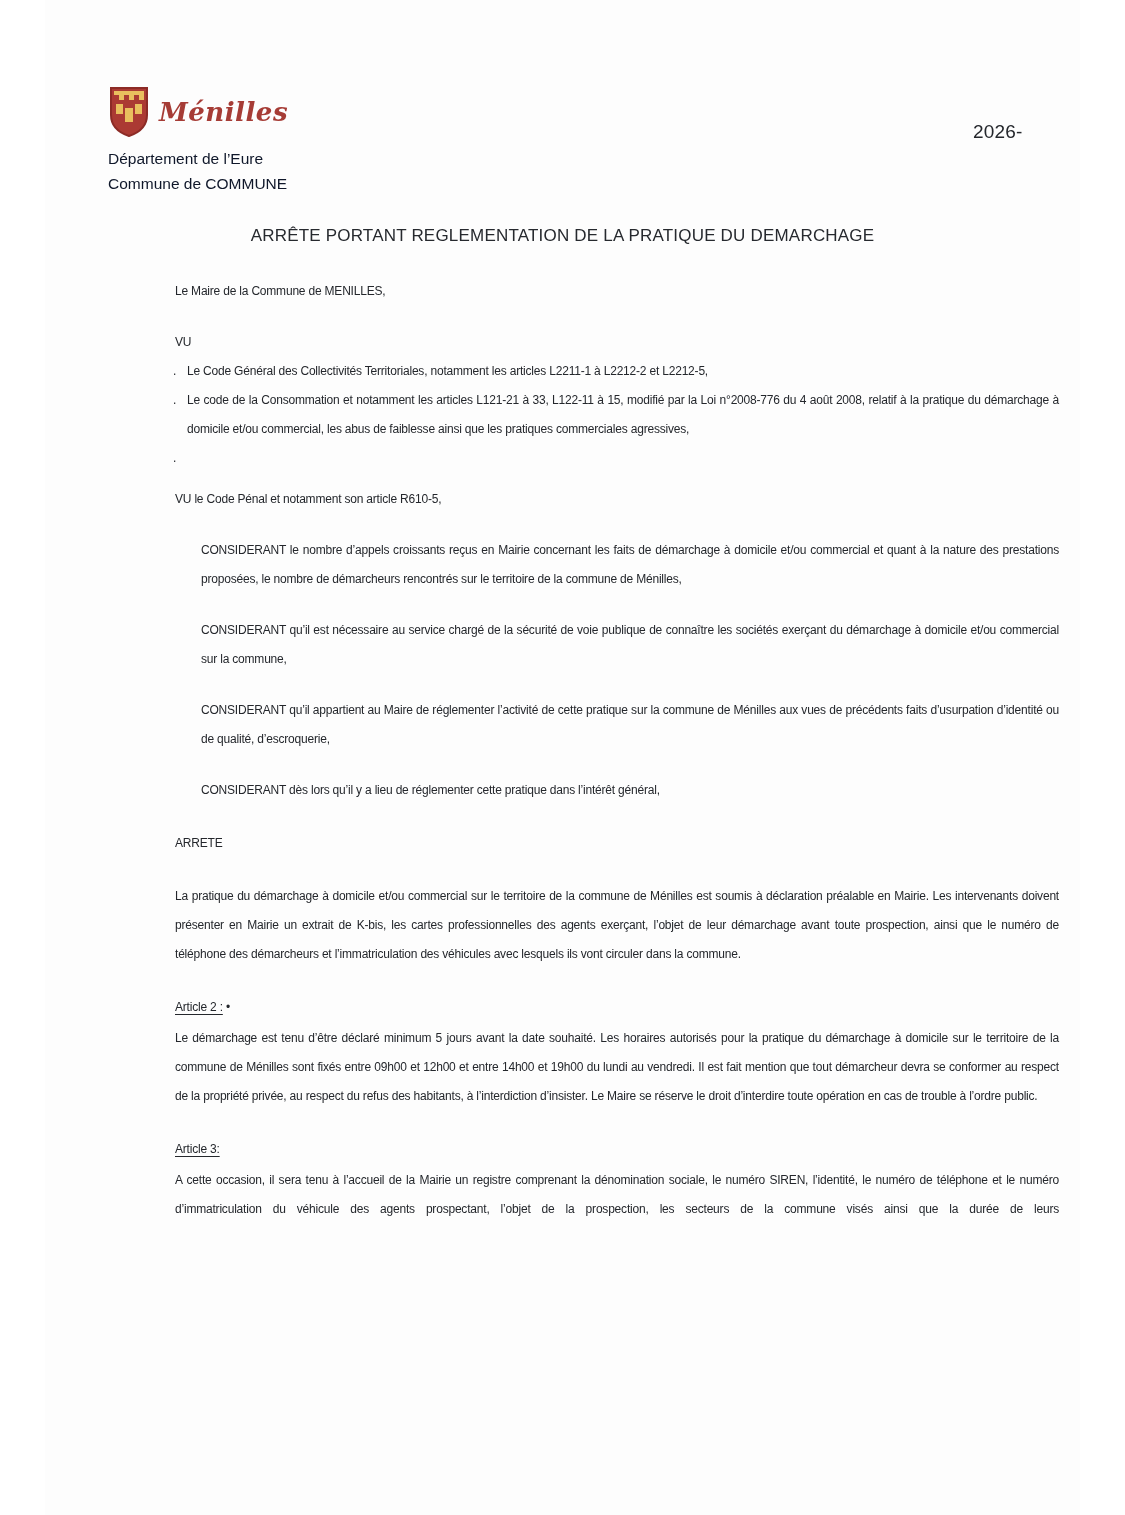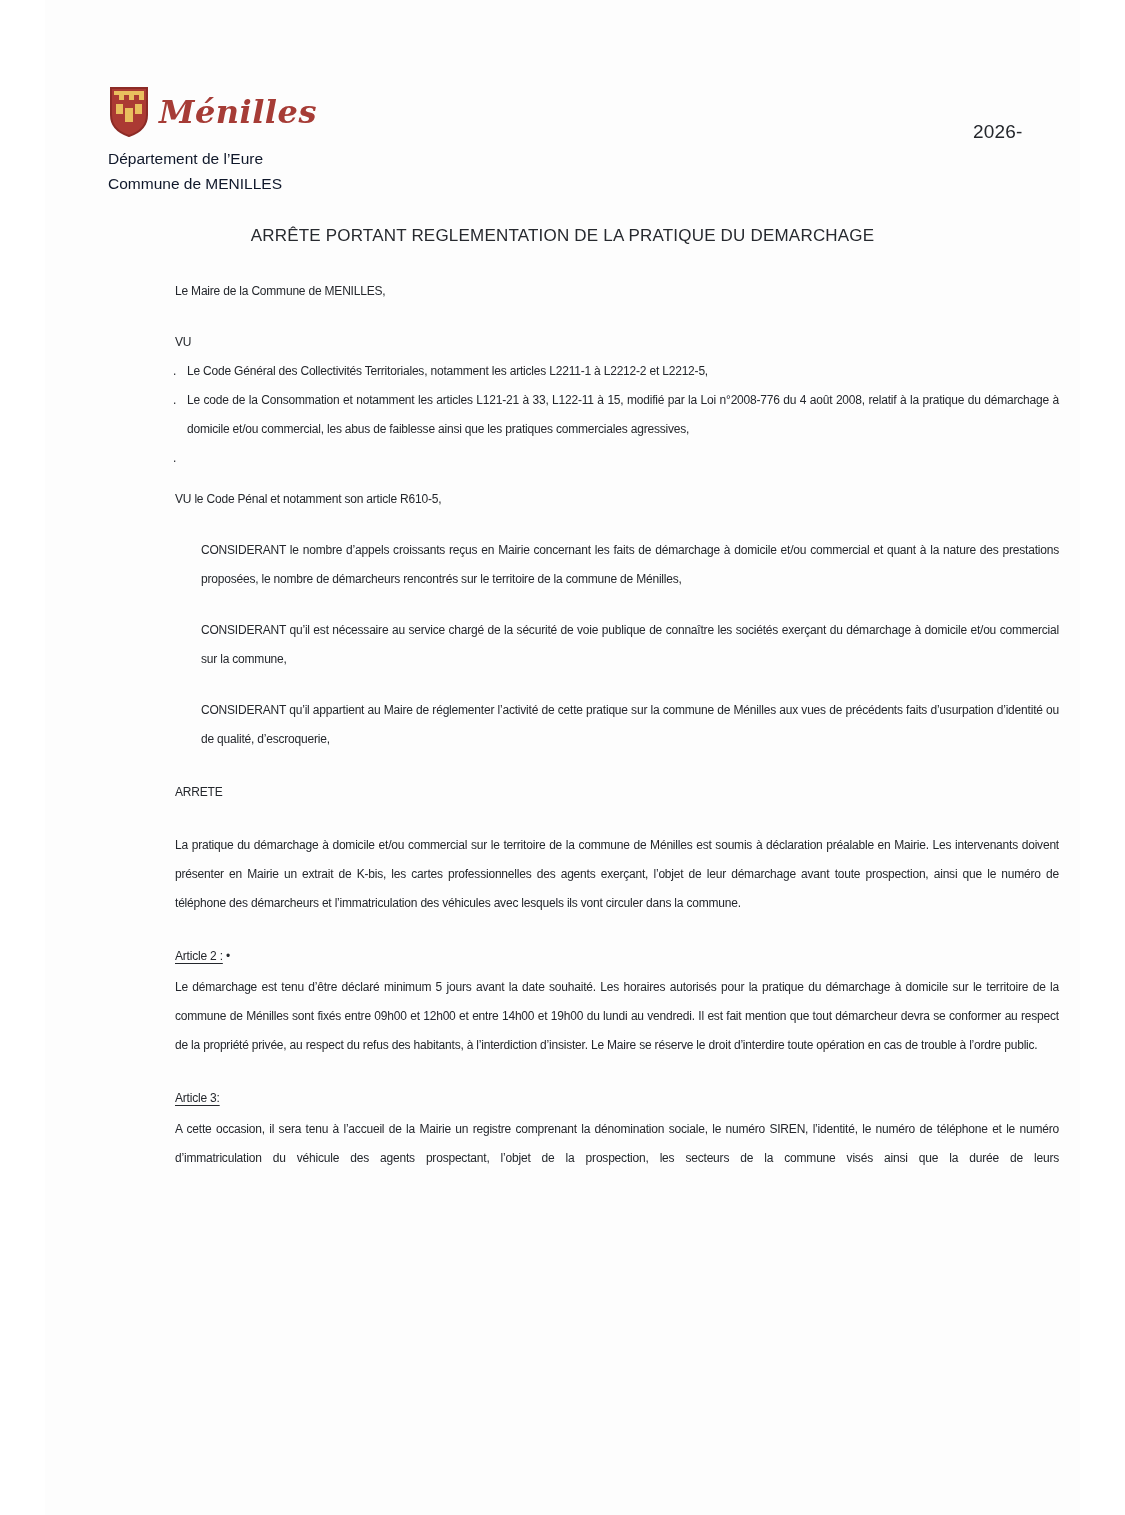--- a/index.html
+++ b/index.html
@@ -20,21 +20,21 @@
     left: 928px;
     font-size: 19px;
     letter-spacing: 0.2px;
   }
   .header { padding: 86px 63px 0 63px; }
   .logo-row { display: flex; align-items: center; gap: 9px; }
   .logo-name {
     font-family: "DejaVu Serif", serif;
     font-style: italic;
     font-weight: bold;
-    font-size: 32px;
+    font-size: 26px;
     color: #a63c36;
     letter-spacing: 0.5px;
   }
   .header-lines { margin-top: 8px; font-size: 15.5px; line-height: 25px; color: #0f172a; }
   .doc-title {
     margin-top: 24px;
     text-align: center;
     font-size: 17px;
     line-height: 31px;
     letter-spacing: 0.2px;
@@ -75,21 +75,21 @@
         <path d="M3 2 h36 v27 c0 12 -9 18 -18 21 c-9 -3 -18 -9 -18 -21 z" fill="#ab3a33" stroke="#8c2b26" stroke-width="2"></path>
         <path d="M6 5 h30 v9 h-5 v-5 h-5 v5 h-5 v-5 h-5 v5 h-5 v-5 h-5 z" fill="#e9bf5e"></path>
         <rect x="8" y="18" width="7" height="10" fill="#e9bf5e"></rect>
         <rect x="27" y="18" width="7" height="10" fill="#e9bf5e"></rect>
         <rect x="17" y="22" width="8" height="14" fill="#e9bf5e"></rect>
       </svg>
       <span class="logo-name">Ménilles</span>
     </div>
     <div class="header-lines">
       <div>Département de l’Eure</div>
-      <div>Commune de MENILLES</div>
+      <div>Commune de COMMUNE</div>
     </div>
   </div>
 
   <div class="doc-title">
     <div>ARRÊTE PORTANT REGLEMENTATION DE LA PRATIQUE  DU DEMARCHAGE</div>
   </div>
 
   <div class="content">
 
     <p class="intro">Le Maire de la Commune de MENILLES,</p>
@@ -111,20 +111,21 @@
         <span class="vu-bullet">.</span>
         <span class="vu-text"></span>
       </div>
 
       <div class="vu-penal">VU le Code Pénal et notamment son article R610-5,</div>
     </div>
 
     <p class="para">CONSIDERANT  le nombre d’appels croissants reçus en Mairie concernant les faits de démarchage à domicile et/ou commercial et quant à la nature des prestations proposées, le nombre de démarcheurs rencontrés sur le territoire de la commune de Ménilles,</p>
     <p class="para">CONSIDERANT qu’il est nécessaire au service chargé de la sécurité de voie publique de connaître les sociétés exerçant du démarchage à domicile et/ou commercial sur la commune,</p>
     <p class="para">CONSIDERANT qu’il appartient au Maire de réglementer l’activité de cette pratique sur la commune de Ménilles aux vues de précédents faits d’usurpation d’identité ou de qualité, d’escroquerie,</p>
+    <p class="para">CONSIDERANT dès lors qu’il y a lieu de réglementer cette pratique dans l’intérêt général,</p>
 
     <p class="arrete-heading">ARRETE</p>
 
     <div class="article">
       <p class="article-body">La pratique du démarchage à domicile et/ou commercial sur le territoire de la commune de Ménilles est soumis à déclaration préalable en Mairie. Les intervenants doivent présenter en Mairie un extrait de K-bis, les cartes professionnelles des agents exerçant, l’objet de leur démarchage avant toute prospection, ainsi que le numéro de téléphone des démarcheurs et l’immatriculation des véhicules avec lesquels ils vont circuler dans la commune.</p>
     </div>
 
     <div class="article">
       <p class="article-heading"><span class="u"><span>Article 2 :</span><sup></sup><span></span></span><span> •</span></p>
       <p class="article-body">Le démarchage est tenu d’être déclaré minimum 5 jours avant la date souhaité. Les horaires autorisés pour la pratique du démarchage à domicile sur le territoire de la commune de Ménilles sont fixés entre 09h00 et 12h00 et entre 14h00 et 19h00 du lundi au vendredi. Il est fait mention que tout démarcheur devra se conformer au respect de la propriété privée, au respect du refus des habitants, à l’interdiction d’insister. Le Maire se réserve le droit d’interdire toute opération en cas de trouble à l’ordre public.</p>

